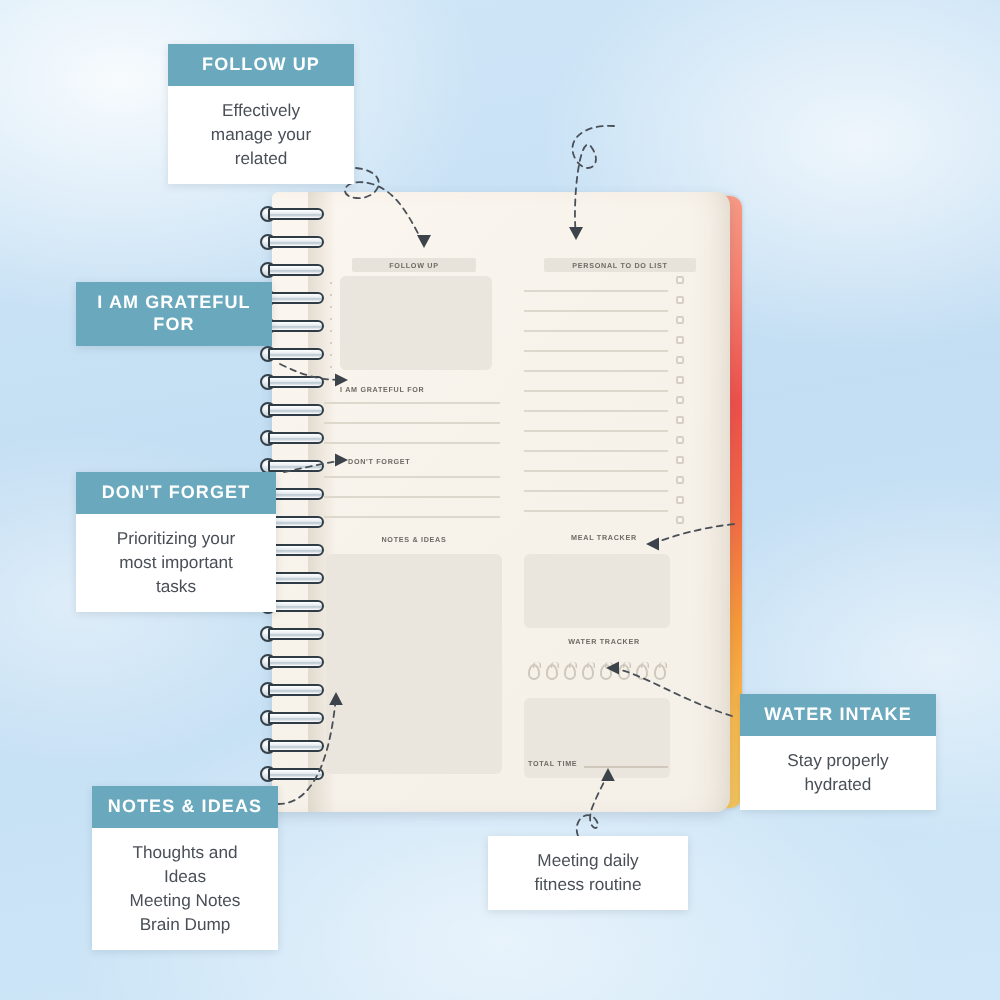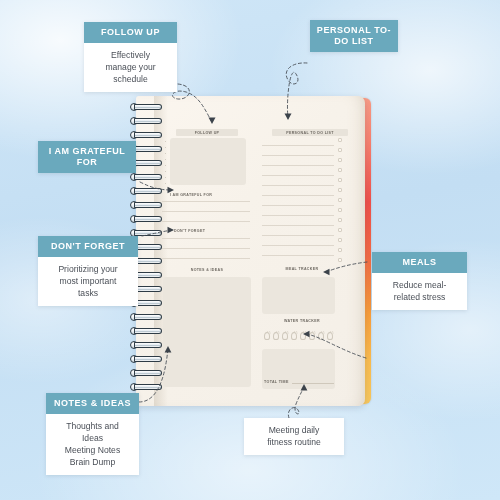--- a/index.html
+++ b/index.html
@@ -409,45 +409,43 @@
       <polygon points="323,272 329.5,268.8 329.5,275.2"></polygon>
       <polygon points="303,334 309.5,330.8 309.5,337.2"></polygon>
       <polygon points="304,384 300.6,390.5 307.4,390.5"></polygon>
     </g>
   </svg>
 
   <div class="callout" id="callout-follow-up">
     <div class="c-title">FOLLOW UP</div>
     <div class="c-body">Effectively
 manage your
-schedule</div>
+related</div>
   </div>
 
   <div class="callout" id="callout-todo">
-    <div class="c-title">PERSONAL
-TO-DO LIST</div>
   </div>
 
   <div class="callout" id="callout-grateful">
     <div class="c-title">I AM GRATEFUL FOR</div>
   </div>
 
   <div class="callout" id="callout-dont-forget">
     <div class="c-title">DON'T FORGET</div>
     <div class="c-body">Prioritizing your
 most important
 tasks</div>
   </div>
 
-  <div class="callout" id="callout-meals">
-    <div class="c-title">MEALS</div>
-    <div class="c-body">Reduce meal-
-related stress</div>
-  </div>
-
+
+  <div class="callout" id="callout-water">
+    <div class="c-title">WATER INTAKE</div>
+    <div class="c-body">Stay properly
+hydrated</div>
+  </div>
 
   <div class="callout" id="callout-notes">
     <div class="c-title">NOTES &amp; IDEAS</div>
     <div class="c-body">Thoughts and
 Ideas
 Meeting Notes
 Brain Dump</div>
   </div>
 
   <div class="callout" id="callout-fitness">

